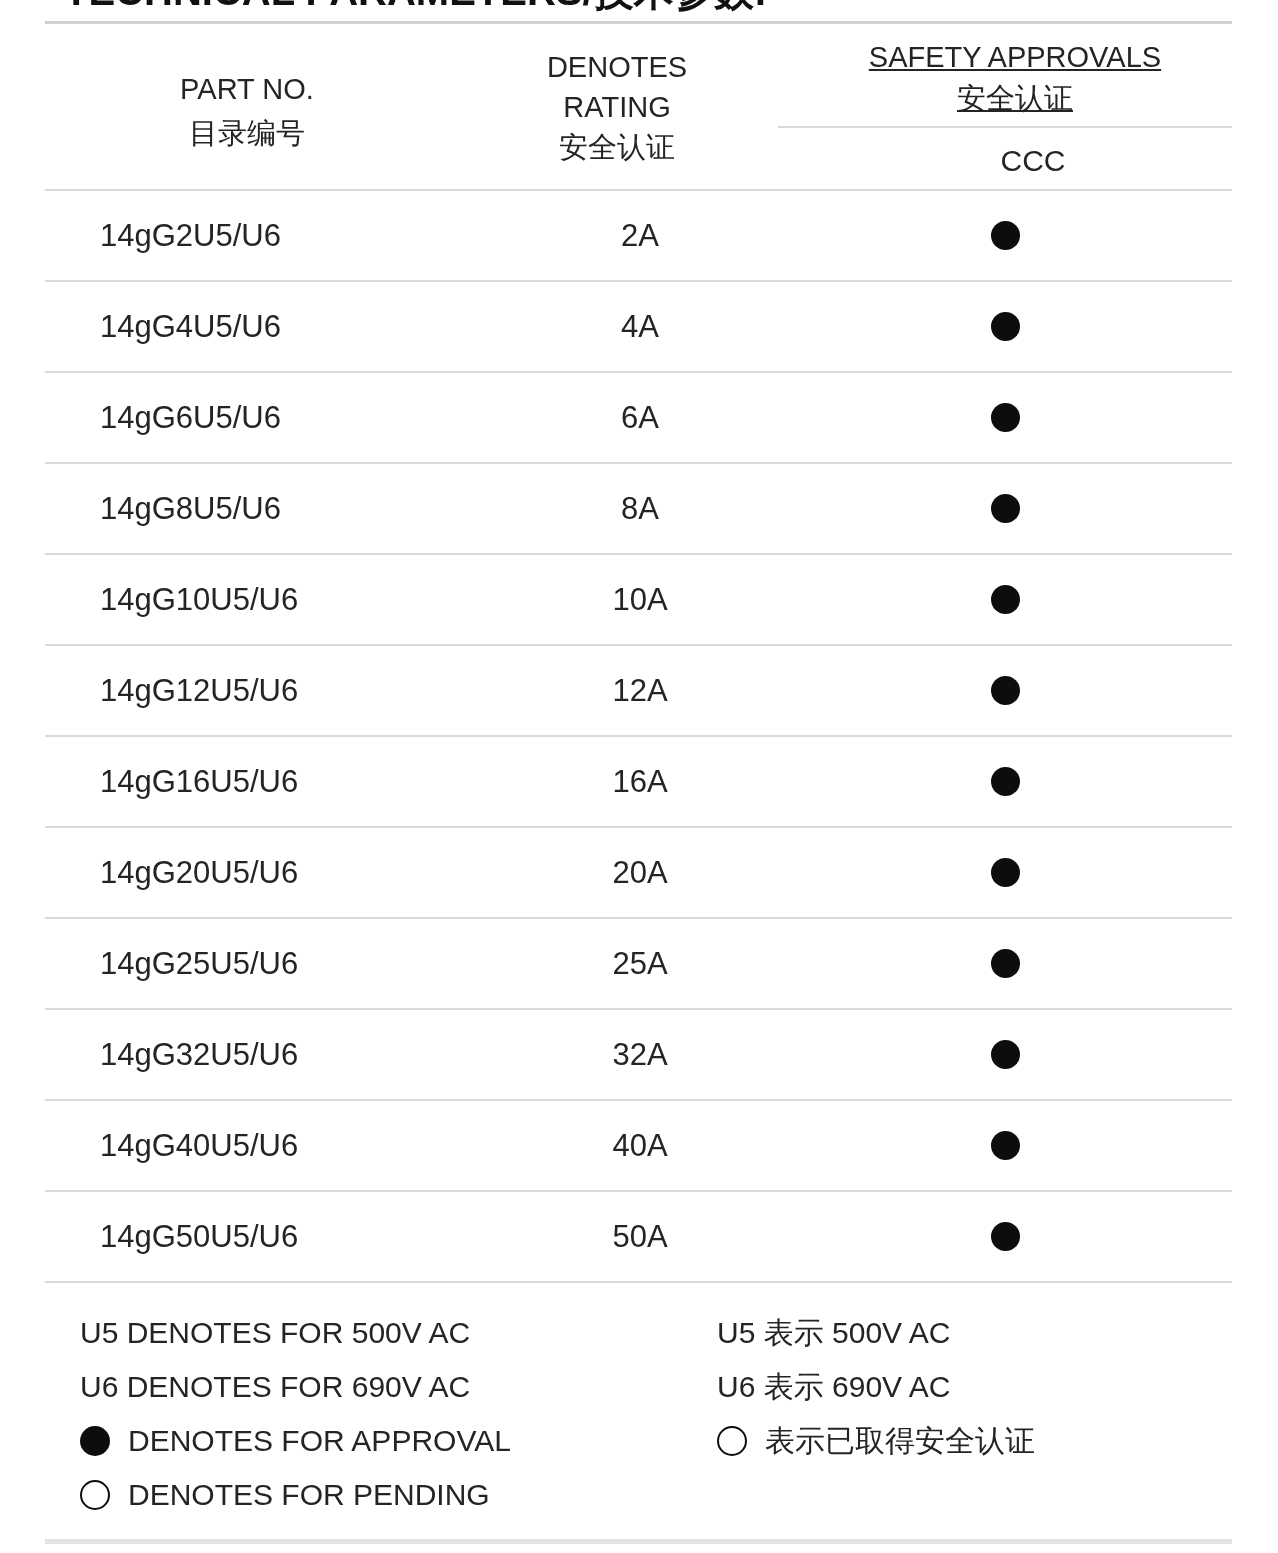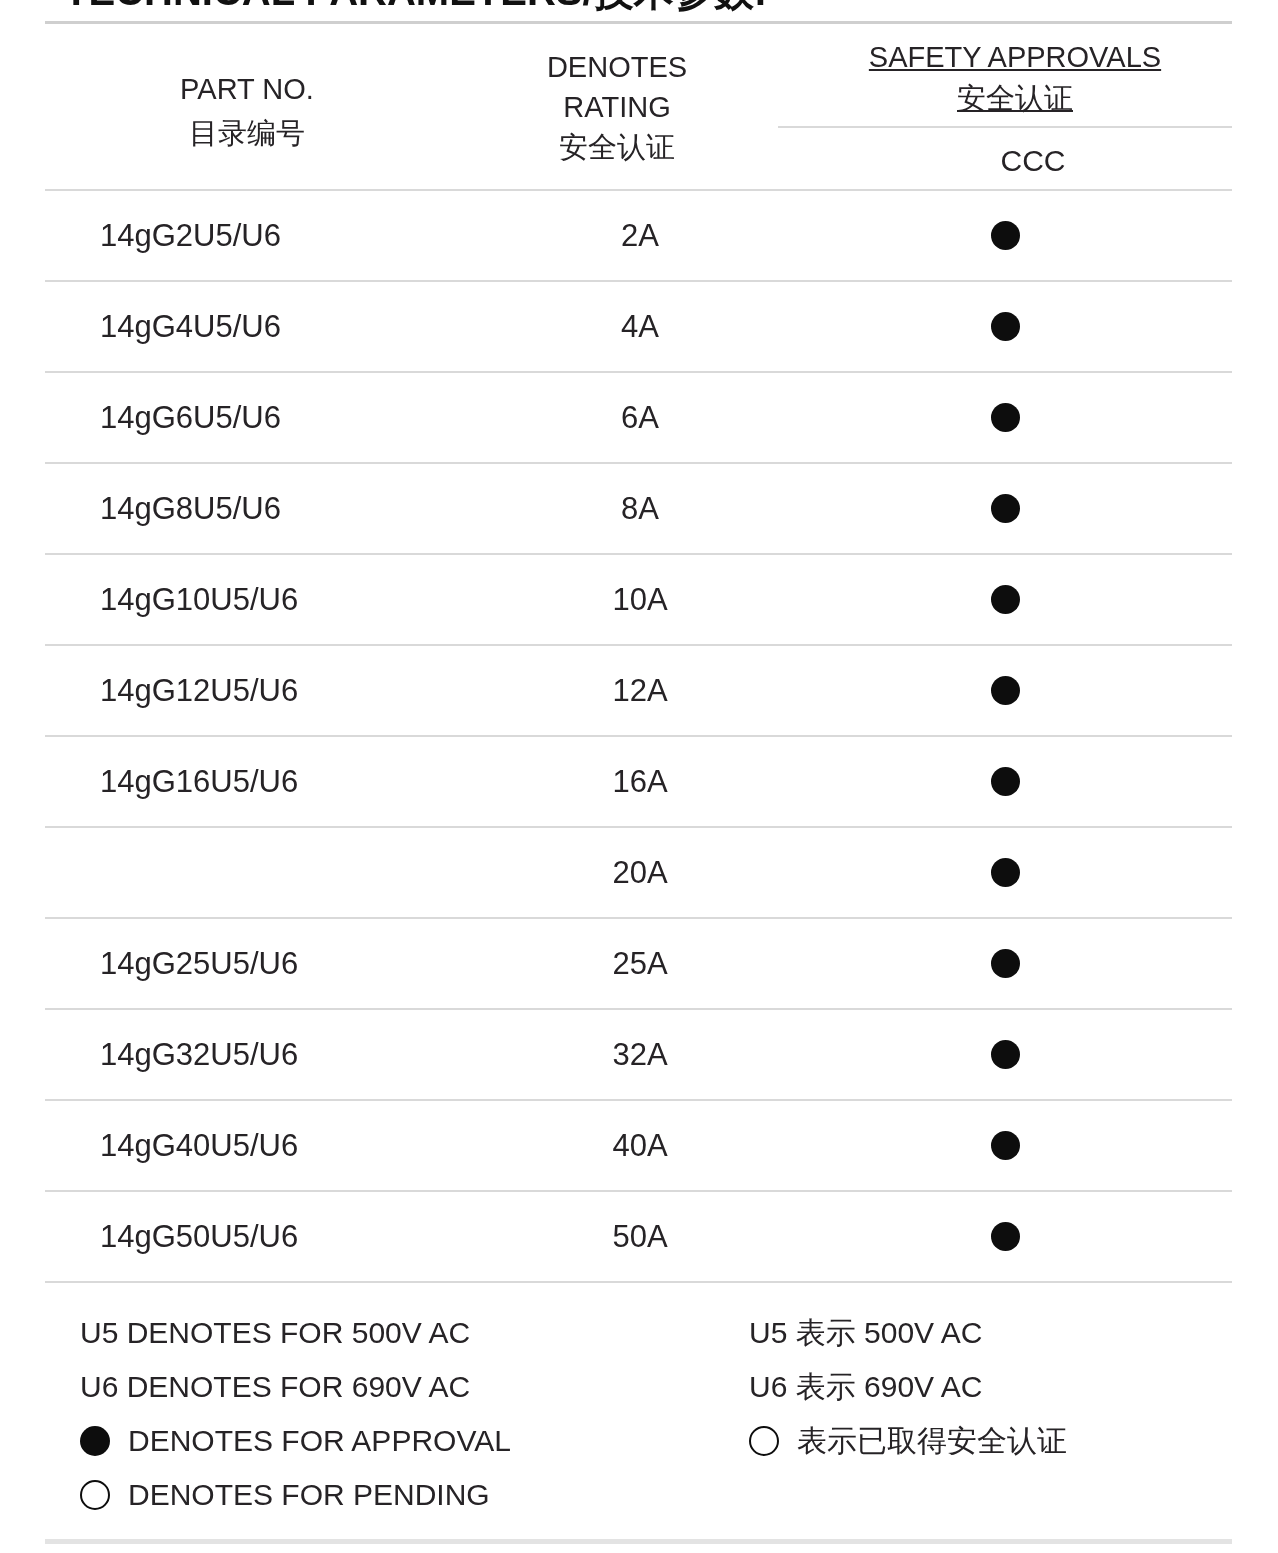--- a/index.html
+++ b/index.html
@@ -50,21 +50,21 @@
     position:absolute;left:860px;top:0;width:200px;height:100%;
     display:flex;align-items:center;justify-content:center;
   }
   .dot{width:29px;height:29px;border-radius:50%;display:inline-block;}
   .dot.approved{background:var(--dot);}
 
   
   .legend{position:absolute;left:45px;top:1306px;width:1187px;}
   .legend-col{position:absolute;top:0;}
   .legend-col.left{left:35px;}
-  .legend-col.right{left:704px;}
+  .legend-col.right{left:672px;}
   .legend-line{
     height:54px;display:flex;align-items:center;
     font-size:30px;white-space:nowrap;
   }
   .legend-line .icon{
     width:30px;height:30px;border-radius:50%;margin-right:18px;flex:0 0 auto;
   }
   .legend-line .icon.filled{background:var(--dot);}
   .legend-line .icon.hollow{background:transparent;border:2px solid var(--dot);box-sizing:border-box;}
 </style>
@@ -143,20 +143,21 @@
         </div>
       </div>
       <div class="row">
         <div class="part">14gG16U5/U6</div>
         <div class="current">16A</div>
         <div class="approval">
           <span class="dot approved"></span>
         </div>
       </div>
       <div class="row">
+        <div class="part">14gG20U5/U6</div>
         <div class="current">20A</div>
         <div class="approval">
           <span class="dot approved"></span>
         </div>
       </div>
       <div class="row">
         <div class="part">14gG25U5/U6</div>
         <div class="current">25A</div>
         <div class="approval">
           <span class="dot approved"></span>

